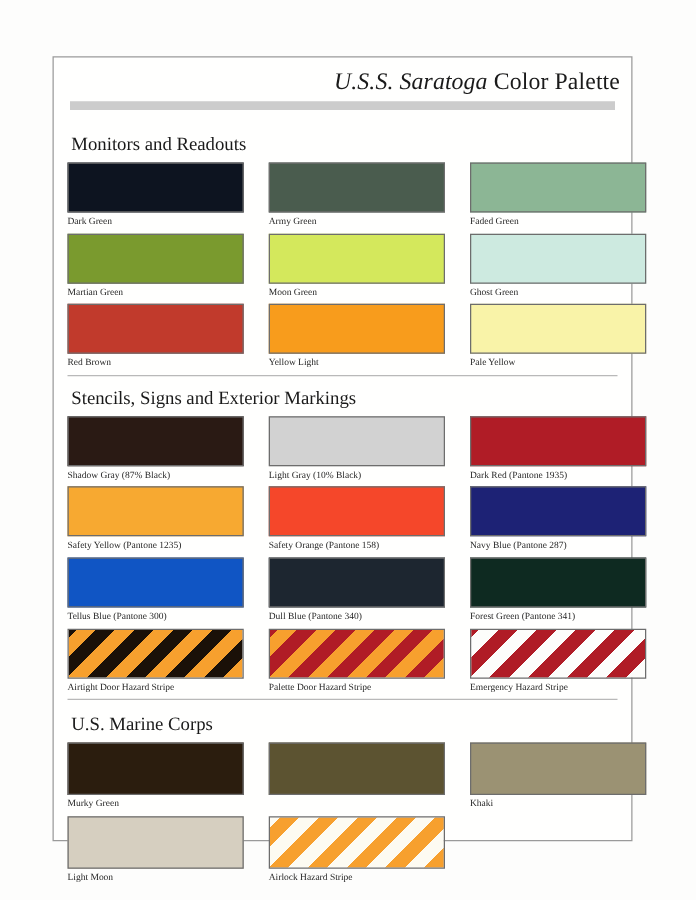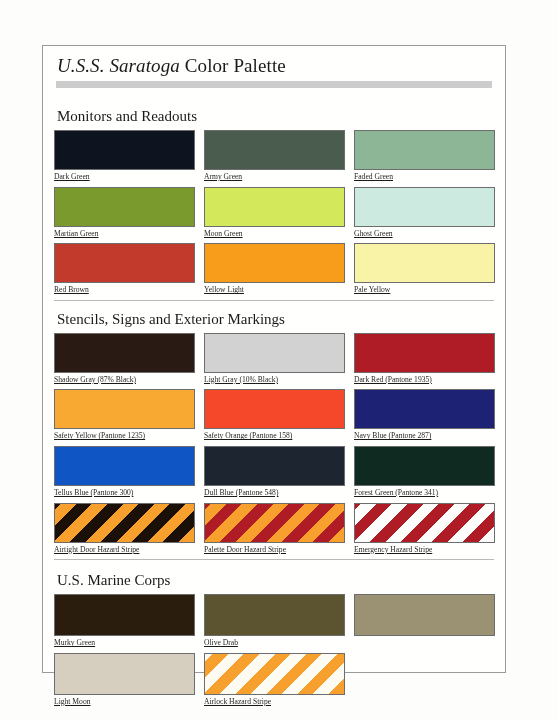--- a/index.html
+++ b/index.html
@@ -38,21 +38,21 @@
 
   #inner {
     position: absolute;
     left: 11px;
     top: 10px;
     width: 442px;
     height: 610px;
   }
 
   
-  .title-block { height: 42px; }
+  .title-block { height: 42px; text-align: right; }
   .doc-title {
     font-size: 19px;
     letter-spacing: 0.1px;
     white-space: nowrap;
     line-height: 1.05;
     padding-left: 3px;
   }
   .doc-title .ship {
     font-style: italic;
   }
@@ -69,23 +69,22 @@
   .section-title {
     font-size: 15px;
     padding-left: 3px;
     margin-bottom: 5px;
     white-space: nowrap;
   }
   .section.marine { margin-top: 12px; }
 
   .grid-row {
     display: flex;
-    gap: 9px;
+    gap: 20px;
     margin-bottom: 4px;
-    text-decoration: underline;
   }
   .cell {
     width: 141px;
   }
   .cell.empty .swatch,
   .cell.empty .caption { visibility: hidden; }
 
   .swatch {
     width: 141px;
     height: 40px;
@@ -202,21 +201,21 @@
                 <div class="caption">Navy Blue (Pantone 287)</div>
               </div>
             </div>
             <div class="grid-row">
               <div class="cell">
                 <div class="swatch" style="background: rgb(16, 85, 196);"></div>
                 <div class="caption">Tellus Blue (Pantone 300)</div>
               </div>
               <div class="cell">
                 <div class="swatch" style="background: rgb(29, 38, 48);"></div>
-                <div class="caption">Dull Blue (Pantone 548)</div>
+                <div class="caption">Dull Blue (Pantone 340)</div>
               </div>
               <div class="cell">
                 <div class="swatch" style="background: rgb(14, 42, 33);"></div>
                 <div class="caption">Forest Green  (Pantone 341)</div>
               </div>
             </div>
             <div class="grid-row">
               <div class="cell">
                 <div class="swatch" style="background: repeating-linear-gradient(-45deg, rgb(247, 160, 46) 0px, rgb(247, 160, 46) 11px, rgb(26, 16, 8) 11px, rgb(26, 16, 8) 22px);"></div>
                 <div class="caption">Airtight Door Hazard Stripe</div>
@@ -234,24 +233,24 @@
           </div>
           <div class="section marine">
             <div class="section-title">U.S. Marine Corps</div>
             <div class="grid-row">
               <div class="cell">
                 <div class="swatch" style="background: rgb(43, 29, 14);"></div>
                 <div class="caption">Murky Green</div>
               </div>
               <div class="cell">
                 <div class="swatch" style="background: rgb(92, 83, 49);"></div>
-                <div class="caption">Olive Drab</div>
               </div>
               <div class="cell">
                 <div class="swatch" style="background: rgb(155, 146, 115);"></div>
+                <div class="caption">Khaki</div>
               </div>
             </div>
             <div class="grid-row">
               <div class="cell">
                 <div class="swatch" style="background: rgb(214, 207, 192);"></div>
                 <div class="caption">Light Moon</div>
               </div>
               <div class="cell">
                 <div class="swatch" style="background: repeating-linear-gradient(-45deg, rgb(247, 160, 46) 0px, rgb(247, 160, 46) 11px, rgb(253, 251, 242) 11px, rgb(253, 251, 242) 22px);"></div>
                 <div class="caption">Airlock Hazard Stripe</div>

